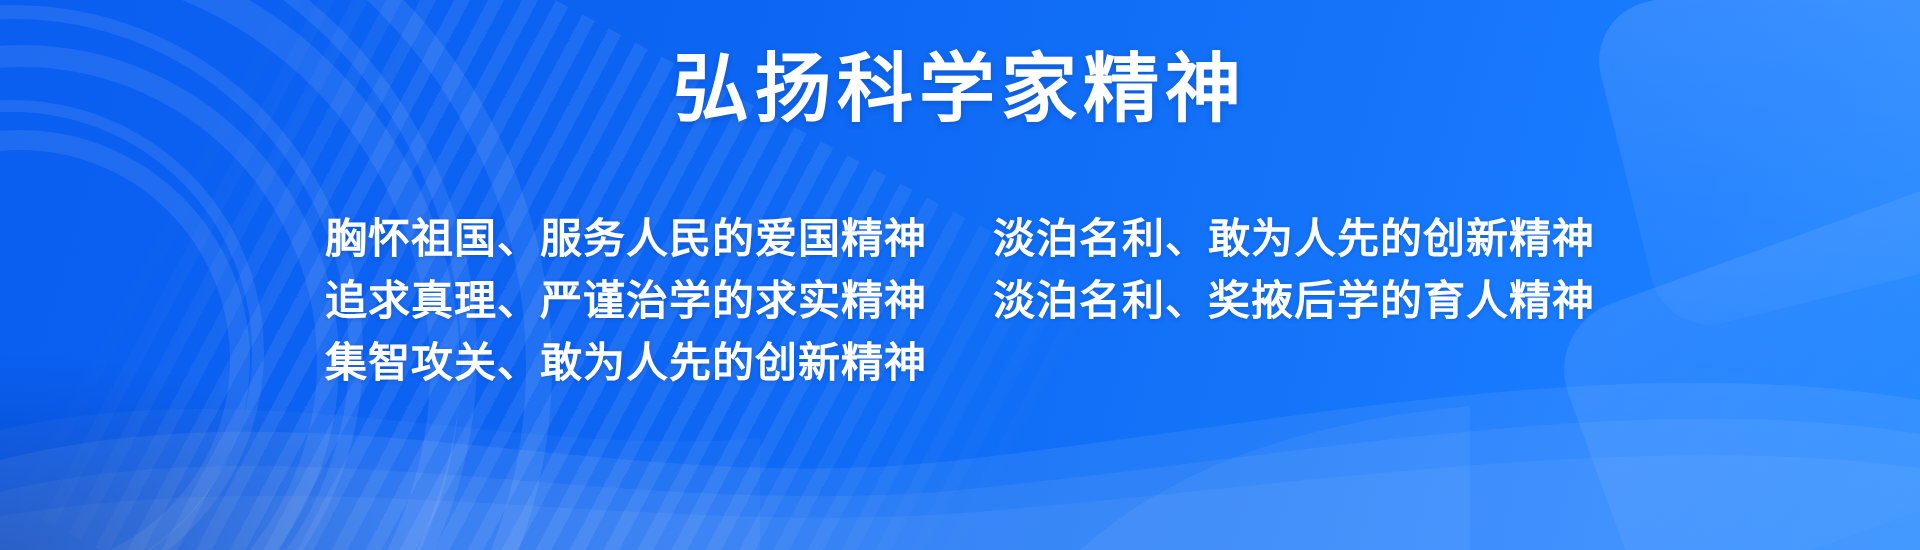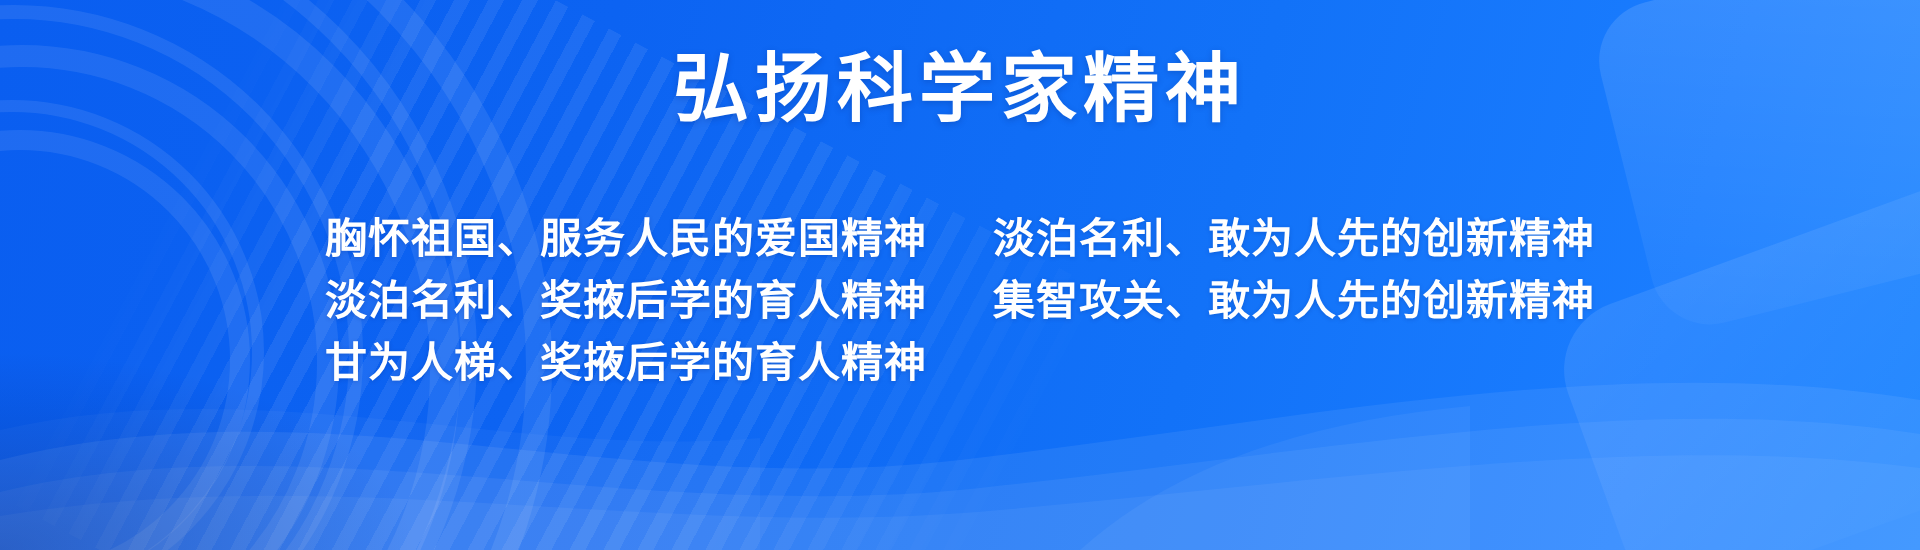--- a/index.html
+++ b/index.html
@@ -157,19 +157,19 @@
     <div class="corner-shade"></div>
   </div>
 
   <div class="content">
 
     <h1 class="title">弘扬科学家精神</h1>
 
     <div class="slogan-grid">
       <div class="slogan">胸怀祖国、服务人民的爱国精神</div>
       <div class="slogan">淡泊名利、敢为人先的创新精神</div>
+      <div class="slogan">追求真理、严谨治学的求实精神</div>
       <div class="slogan">淡泊名利、奖掖后学的育人精神</div>
       <div class="slogan">集智攻关、敢为人先的创新精神</div>
-      <div class="slogan">甘为人梯、奖掖后学的育人精神</div>
     </div>
 
   </div>
 </div>
 
 </body></html>

